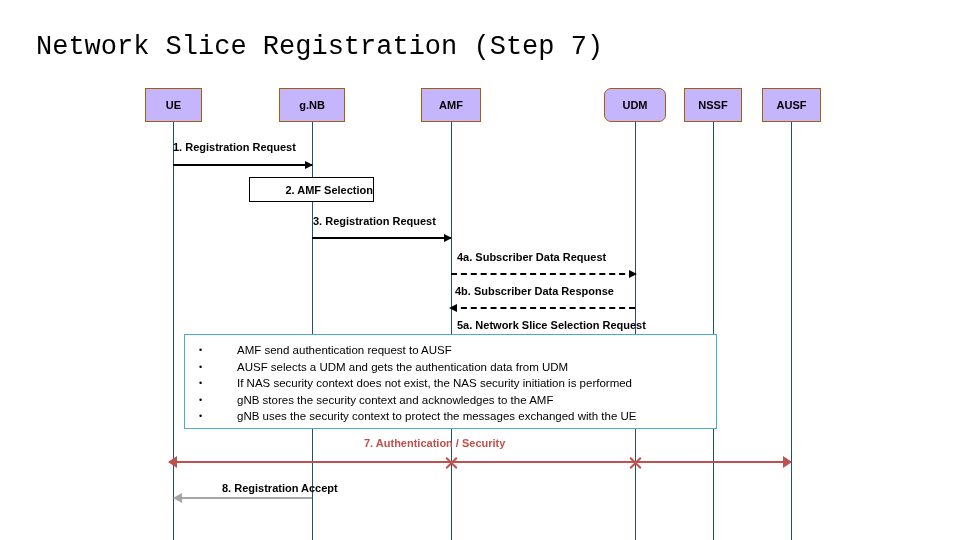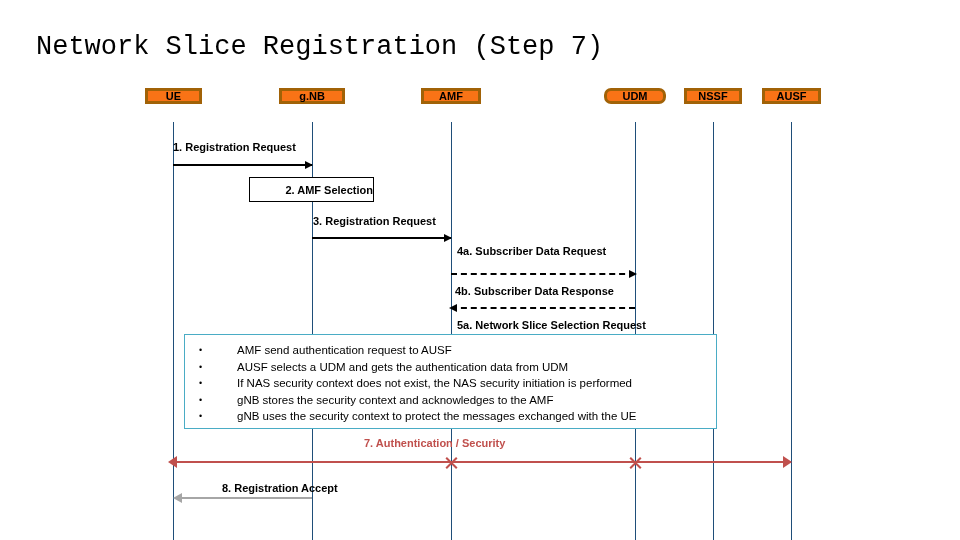--- a/index.html
+++ b/index.html
@@ -23,23 +23,23 @@
     left: 36px;
     top: 32px;
     font-family: Liberation Mono, monospace;
     font-size: 27px;
     color: #000000;
     white-space: nowrap;
   }
   .lifeline-box {
     position: absolute;
     box-sizing: border-box;
-    border: 3px solid #a16207;
-    background: #f97316;
-    height: 16px;
+    border: 1px solid #a16207;
+    background: #c4b5fd;
+    height: 34px;
     display: flex;
     align-items: center;
     justify-content: center;
     font-size: 11px;
     font-weight: bold;
     color: #000000;
   }
   .lifeline-line {
     position: absolute;
     width: 1px;
@@ -214,21 +214,21 @@
   <div class="msg-label" style="left:173px; top:141px;">1. Registration Request</div>
   <div class="arrow-solid" style="left:173px; top:164px; width:139px;"></div>
 
   <div class="amf-sel-box" style="left:249px; top:177px; width:125px;">
     <span>2. AMF Selection</span>
   </div>
 
   <div class="msg-label" style="left:313px; top:215px;">3. Registration Request</div>
   <div class="arrow-solid" style="left:312px; top:237px; width:139px;"></div>
 
-  <div class="msg-label" style="left:457px; top:245px;">4a. Subscriber Data Request</div>
+  <div class="msg-label" style="left:457px; top:251px;">4a. Subscriber Data Request</div>
   <div class="arrow-dashed" style="left:451px; top:273px; width:184px;"></div>
 
   <div class="msg-label" style="left:455px; top:285px;">4b. Subscriber Data Response</div>
   <div class="arrow-dashed left" style="left:451px; top:307px; width:184px;"></div>
 
   <div class="msg-label" style="left:457px; top:319px;">5a. Network Slice Selection Request</div>
   <div class="arrow-dashed" style="left:451px; top:341px; width:262px;"></div>
 
   <div class="note-box" style="left:184px; top:334px; width:533px; height:95px;">
     <div class="note-row">

